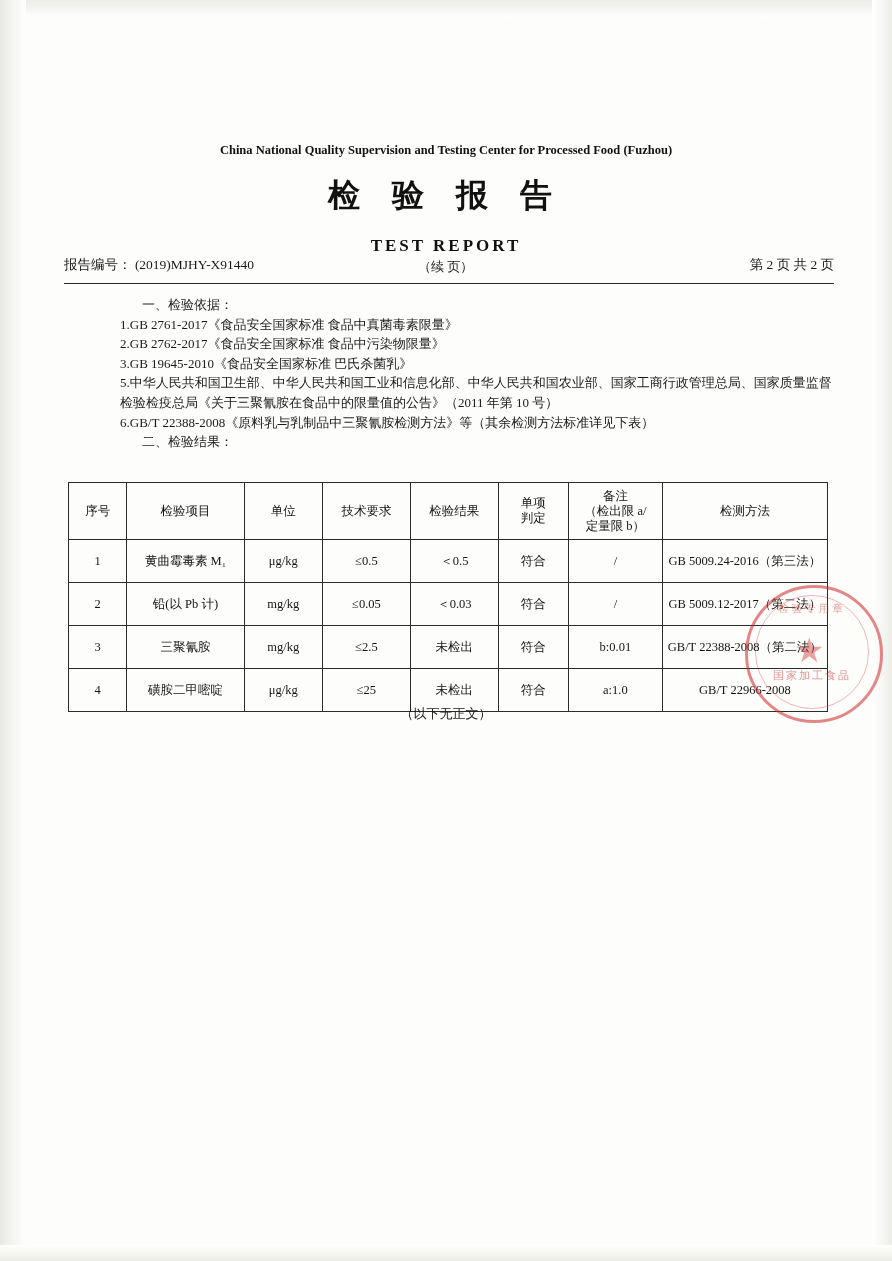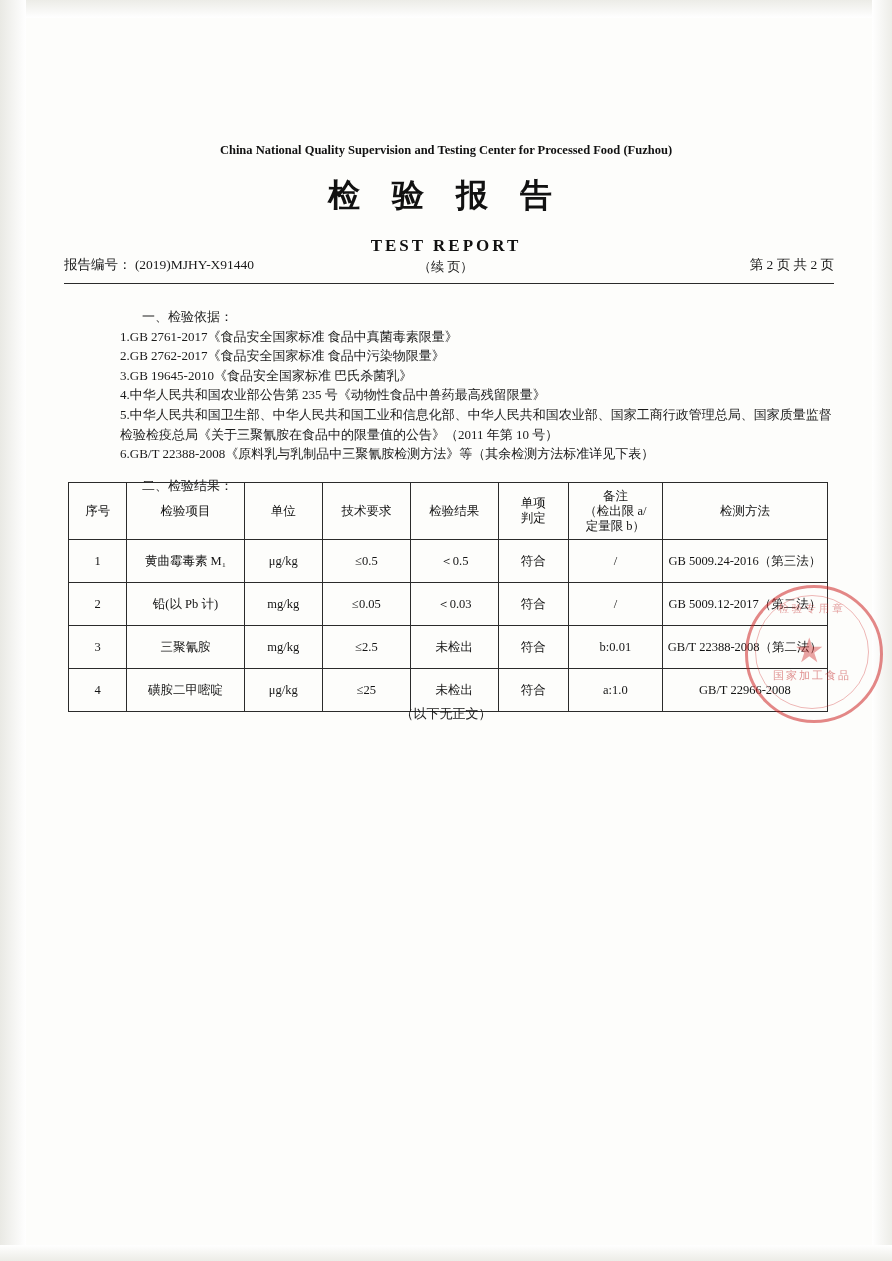--- a/index.html
+++ b/index.html
@@ -130,21 +130,21 @@
     width: 720px;
     font-size: 13px;
     line-height: 19.6px;
   }
   .body-text .ln {
     white-space: nowrap;
   }
   .body-text .ln.wrap {
     white-space: normal;
   }
-  .section-label { margin-left: 22px; margin-top: 12px; }
+  .section-label { margin-left: 22px; }
 
   table.result {
     position: absolute;
     top: 482px;
     left: 68px;
     width: 760px;
     border-collapse: collapse;
     font-size: 12.5px;
   }
   table.result th, table.result td {
@@ -257,21 +257,20 @@
     <div class="meta-page">第 2 页 共 2 页</div>
   </div>
 
   <div class="rule"></div>
 
   <div class="body-text">
     <div class="ln section-label">一、检验依据：</div>
     <div class="ln">1.GB 2761-2017《食品安全国家标准 食品中真菌毒素限量》</div>
     <div class="ln">2.GB 2762-2017《食品安全国家标准 食品中污染物限量》</div>
     <div class="ln">3.GB 19645-2010《食品安全国家标准 巴氏杀菌乳》</div>
-    <div class="ln">4.中华人民共和国农业部公告第 235 号《动物性食品中兽药最高残留限量》</div>
     <div class="ln wrap">5.中华人民共和国卫生部、中华人民共和国工业和信息化部、中华人民共和国农业部、国家工商行政管理总局、国家质量监督检验检疫总局《关于三聚氰胺在食品中的限量值的公告》（2011 年第 10 号）</div>
     <div class="ln">6.GB/T 22388-2008《原料乳与乳制品中三聚氰胺检测方法》等（其余检测方法标准详见下表）</div>
     <div class="ln section-label">二、检验结果：</div>
   </div>
 
   <table class="result">
     <thead>
       <tr>
         <th class="col-no">序号</th>
         <th class="col-item">检验项目</th>

